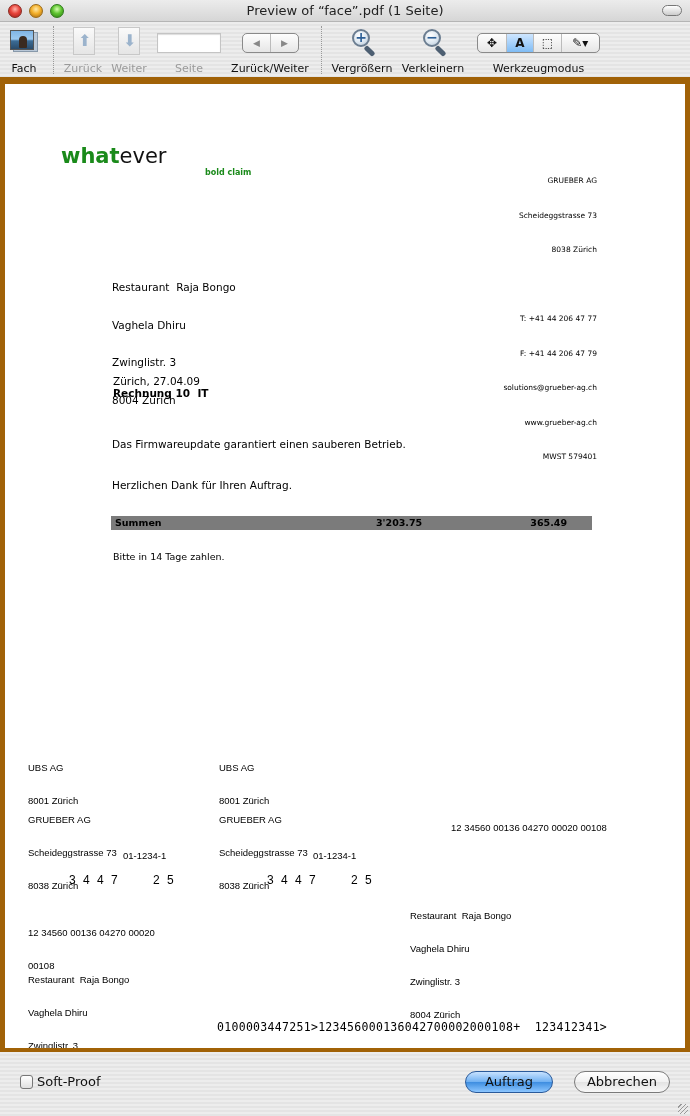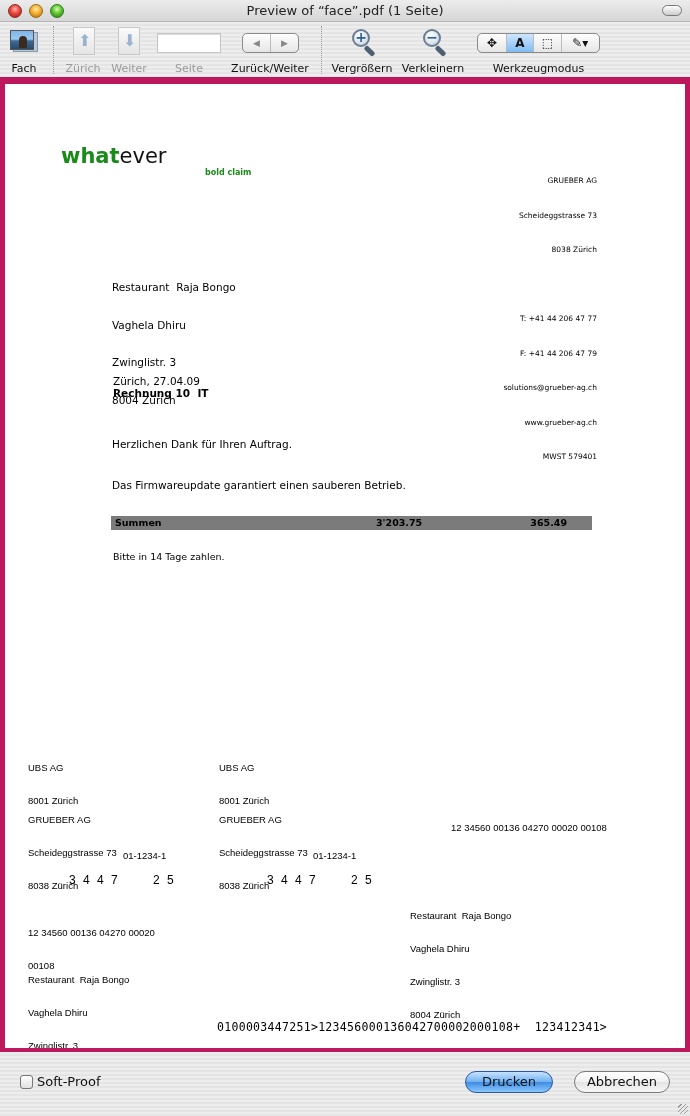--- a/index.html
+++ b/index.html
@@ -79,21 +79,21 @@
     border: 1px solid #8a8a8a; border-radius: 5px; background: linear-gradient(#fefefe, #e6e6e6);
     display: flex; overflow: hidden;
   }
   .tool-seg .seg { text-align: center; line-height: 18px; font-size: 12px; color: #111; }
   .tool-seg .seg + .seg { border-left: 1px solid #bbb; }
   .tool-seg .seg.active { background: linear-gradient(#cfe6ff, #7fbcf5); font-weight: bold; }
 
   
   .content {
     position: absolute; left: 0; top: 77px; width: 690px; height: 975px;
-    background: #be185d;
+    background: #a16207;
   }
   .page {
     position: absolute; left: 5px; top: 7px; width: 680px; height: 964px;
     background: #fff; overflow: hidden;
   }
   .doc-text { position: absolute; font-family: "DejaVu Sans", sans-serif; color: #000; white-space: pre; }
   .slip-text { position: absolute; font-family: "Liberation Sans", sans-serif; color: #000; white-space: pre; }
 
   .logo { left: 56px; top: 60px; font-size: 21px; letter-spacing: 0px; }
   .logo .green { color: #1a8a1a; font-weight: bold; }
@@ -172,21 +172,21 @@
     </div>
     <div class="tb-label">Fach</div>
   </div>
 
   <div class="sep" style="left:53px;"></div>
 
   <div class="tb-item" style="left:62px;width:42px;">
     <div class="page-icon" style="left:11px;">
         <div class="arrow">⬆</div>
       </div>
-    <div class="tb-label disabled">Zürich</div>
+    <div class="tb-label disabled">Zurück</div>
   </div>
 
   <div class="tb-item" style="left:108px;width:42px;">
     <div class="page-icon" style="left:10px;">
         <div class="arrow">⬇</div>
       </div>
     <div class="tb-label disabled">Weiter</div>
   </div>
 
   <div class="page-field"></div>
@@ -252,22 +252,22 @@
     <div class="doc-text recipient">
       <div>Restaurant  Raja Bongo</div>
       <div>Vaghela Dhiru</div>
       <div>Zwinglistr. 3</div>
       <div>8004 Zürich</div>
     </div>
 
     <div class="doc-text date">Zürich, 27.04.09</div>
     <div class="doc-text invoice-title">Rechnung 10  IT</div>
     <div class="doc-text thanks">
+      <div>Das Firmwareupdate garantiert einen sauberen Betrieb.</div>
       <div>Herzlichen Dank für Ihren Auftrag.</div>
-      <div>Das Firmwareupdate garantiert einen sauberen Betrieb.</div>
     </div>
 
     <div class="sum-row">
       <span class="row-cell" style="left:4px;">Summen</span>
       <span class="row-cell" style="left:265px;">3'203.75</span>
       <span class="row-cell" style="right:25px;">365.49</span>
     </div>
     <div class="doc-text payment-note">Bitte in 14 Tage zahlen.</div>
 
     <div class="slip-text slip9" style="left:23px;top:656px;">
@@ -321,16 +321,16 @@
 
     <div class="slip-text ocr" style="left:212px;top:900px;">0100003447251&gt;123456000136042700002000108+  123412341&gt;</div>
   </div>
 </div>
 
 <div class="bottombar">
   <div class="checkbox-wrap">
     <div class="checkbox"></div>
     <span class="checkbox-label">Soft-Proof</span>
   </div>
-  <div class="btn btn-default">Drucken</div>
+  <div class="btn btn-default">Auftrag</div>
   <div class="btn btn-cancel">Abbrechen</div>
   <div class="resize-grip"></div>
 </div>
 
 </body></html>

